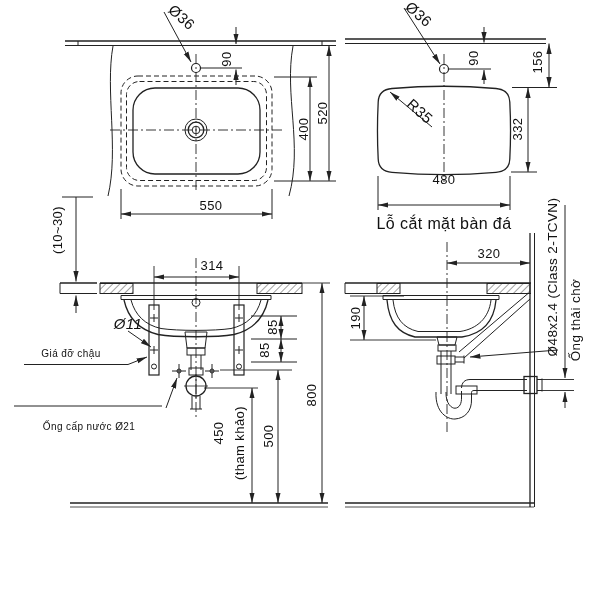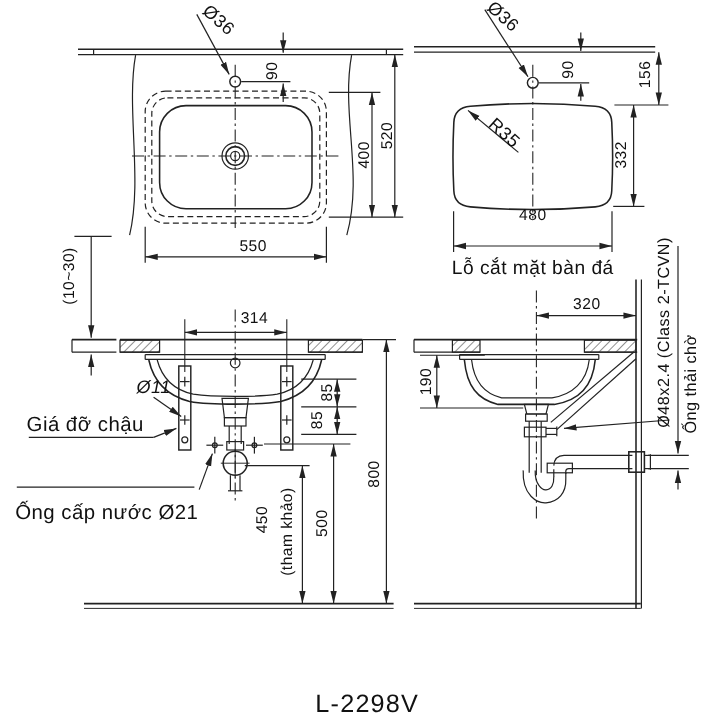--- a/index.html
+++ b/index.html
@@ -5,21 +5,21 @@
   html,body{margin:0;padding:0;background:#fff;}
   #stage{position:relative;width:600px;height:600px;background:#ffffff;overflow:hidden;
          font-family:"Liberation Sans","DejaVu Sans",sans-serif;color:#111;}
   #art{position:absolute;left:0;top:0;}
   .lbl{position:absolute;font-size:13px;line-height:1;white-space:nowrap;color:#111;
        transform:translate(-50%,-50%);letter-spacing:.4px;}
   .r{transform:translate(-50%,-50%) rotate(-90deg);}
   .d{transform:translate(-50%,-50%) rotate(42deg);}
   .big{font-size:15px;}
   .it{font-style:italic;font-size:15px;}
-  .name{font-size:17px;}
+  .name{font-size:10px;}
   .cap{font-size:16px;}
   .spec{font-size:13.5px;}
   .model{font-size:21px;letter-spacing:1px;}
 </style>
 </head>
 <body>
 
 <div id="stage">
 
 <svg id="art" width="600" height="600" viewBox="0 0 600 600" stroke="#222" fill="none" stroke-width="1" stroke-linecap="butt">
@@ -282,14 +282,13 @@
   <div class="lbl r" style="left:218px;top:433px;">450</div>
   <div class="lbl r" style="left:239px;top:443px;">(tham khảo)</div>
   <div class="lbl r" style="left:268px;top:436px;">500</div>
   <div class="lbl r" style="left:311px;top:395px;">800</div>
 
   <div class="lbl" style="left:489px;top:253px;">320</div>
   <div class="lbl r" style="left:355px;top:318px;">190</div>
   <div class="lbl spec r" style="left:553px;top:277px;">Ø48x2.4 (Class 2-TCVN)</div>
   <div class="lbl spec r" style="left:576px;top:320px;">Ống thải chờ</div>
 
-  <div class="lbl model" style="left:306px;top:587px;">L-2298V</div>
 </div>
 
 </body></html>

